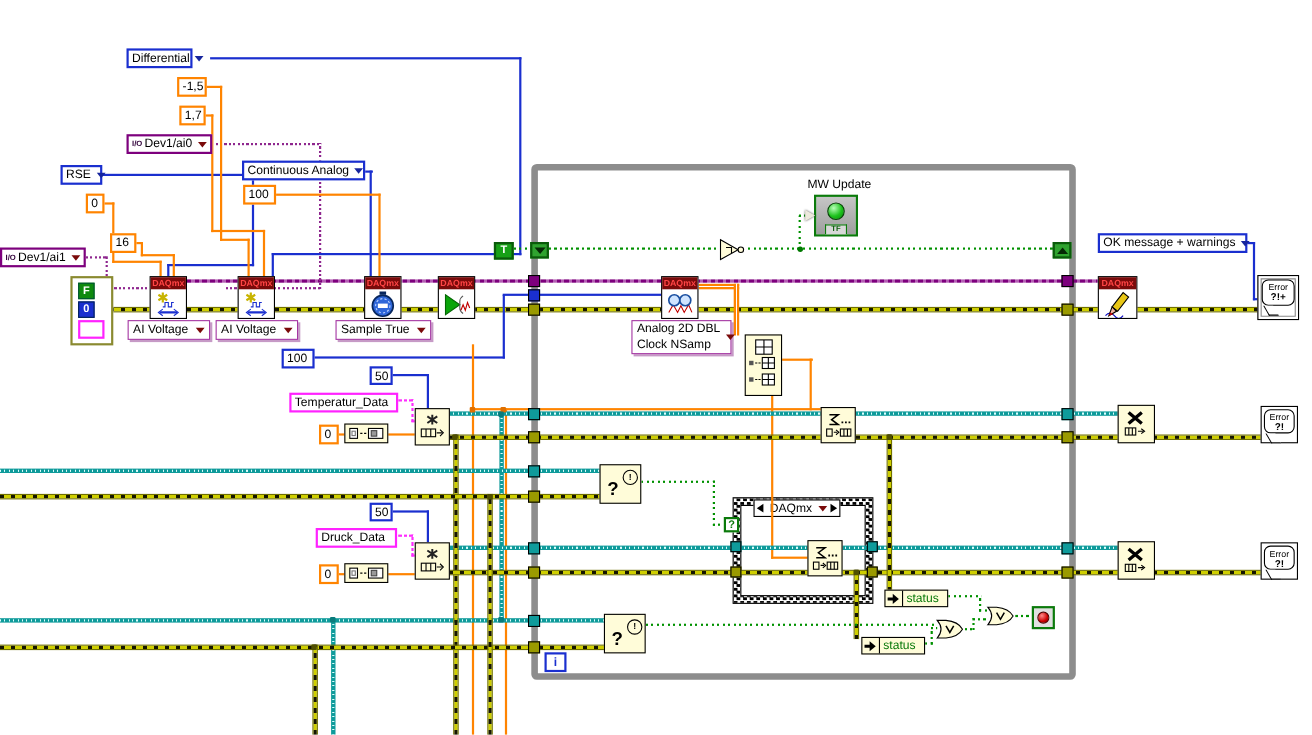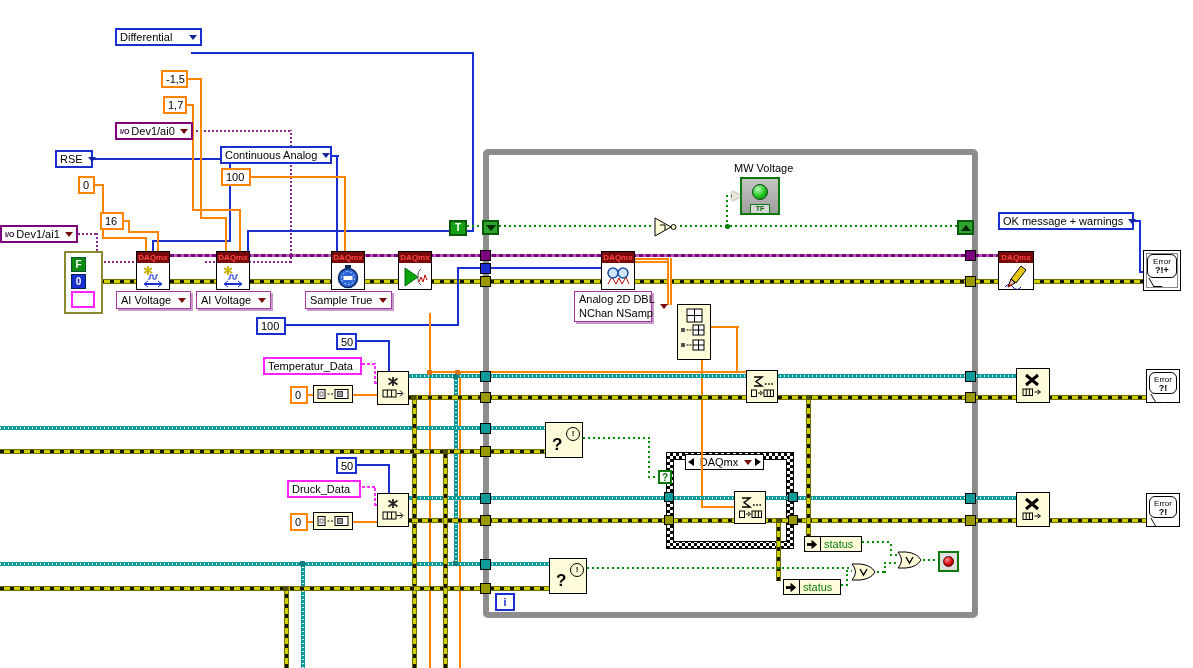--- a/index.html
+++ b/index.html
@@ -291,21 +291,21 @@
 <div class="tun f-ol" style="left:965px;top:276px"></div>
 <div class="tun f-te" style="left:965px;top:371px"></div>
 <div class="tun f-ol" style="left:965px;top:392px"></div>
 <div class="tun f-te" style="left:965px;top:493px"></div>
 <div class="tun f-ol" style="left:965px;top:515px"></div>
 <div class="tun f-te" style="left:664px;top:492px;width:10px;height:10px"></div>
 <div class="tun f-ol" style="left:664px;top:515px;width:10px;height:10px"></div>
 <div class="tun f-te" style="left:788px;top:492px;width:10px;height:10px"></div>
 <div class="tun f-ol" style="left:788px;top:515px;width:10px;height:10px"></div>
 
-<div class="lbl b-bl" style="left:115px;top:28px;width:87px;height:18px">
+<div class="lbl b-bl" style="left:115px;top:44px;width:60px;height:18px">
   <span class="grow">Differential</span>
     <span class="arr-bl"></span>
 </div>
 <div class="lbl b-or" style="left:161px;top:70px;width:27px;height:18px">
     <span>-1,5</span>
   </div>
 <div class="lbl b-or" style="left:163px;top:96px;width:24px;height:18px">
     <span>1,7</span>
   </div>
 <div class="lbl b-pu" style="left:115px;top:122px;width:78px;height:18px">
@@ -381,24 +381,24 @@
 <div class="lbl b-bl" style="left:256px;top:317px;width:30px;height:18px">
     <span>100</span>
   </div>
 
 <div class="daqn" style="left:601px;top:251px;width:34px;height:39px">
   <div class="banner">DAQmx</div>
   <svg class="ic" style="left:3px;top:12px" width="26" height="26">
       <use href="#sym-glasses"></use>
     </svg>
 </div>
-<div class="sel" style="left:574px;top:291px;width:78px;height:31px">
+<div class="sel" style="left:574px;top:291px;width:91px;height:31px">
   <span class="grow" style="line-height:1.25">
     <span style="display:block">Analog 2D DBL</span>
-    <span style="display:block">NChan NSamp</span>
+    <span style="display:block">Clock NSamp</span>
   </span>
     <span class="arr-mr"></span>
 </div>
 
 <div class="daqn" style="left:998px;top:251px;width:36px;height:39px">
   <div class="banner">DAQmx</div>
   <svg class="ic" style="left:4px;top:11px" width="26" height="26">
       <use href="#sym-pencil"></use>
     </svg>
 </div>
@@ -451,21 +451,21 @@
 <div class="sr" style="left:482px;top:220px">
     <span class="tri-dn"></span>
   </div>
 <div class="sr" style="left:957px;top:220px">
     <span class="tri-up"></span>
   </div>
 <svg class="ic" style="left:652px;top:216px" width="28" height="22">
     <use href="#sym-not"></use>
   </svg>
 
-<div class="ab" style="left:734px;top:162px;width:80px;height:13px"><span>MW Voltage</span></div>
+<div class="ab" style="left:734px;top:162px;width:80px;height:13px"><span>MW Update</span></div>
 <div class="ab" style="left:740px;top:177px;width:40px;height:38px;border:2px solid #0B7A0B;background:linear-gradient(#C6C6C6,#9E9E9E)">
   <div class="ab" style="left:10px;top:5px;width:16px;height:16px;border-radius:50%;background:radial-gradient(circle at 35% 30%,#B8FFB8,#1DC21D 55%,#0A8A0A);border:1px solid #064406"></div>
   <div class="ab" style="left:8px;bottom:0px;width:20px;height:9px;background:#D8D8D8;border:1px solid #0B7A0B;border-bottom:none;font-size:7px;font-weight:bold;color:#0B5E0B;text-align:center;line-height:8px"><span>TF</span></div>
 </div>
 <div class="ab" style="left:732px;top:191px;width:0;height:0;border-top:5px solid transparent;border-bottom:5px solid transparent;border-left:9px solid #EDE9DC;filter:drop-shadow(0 0 1px #555)"></div>
 
 <div class="prim" style="left:677px;top:304px;width:34px;height:56px">
   <svg class="ic" style="left:1px;top:2px" width="30" height="50">
       <use href="#sym-idx"></use>
     </svg>

